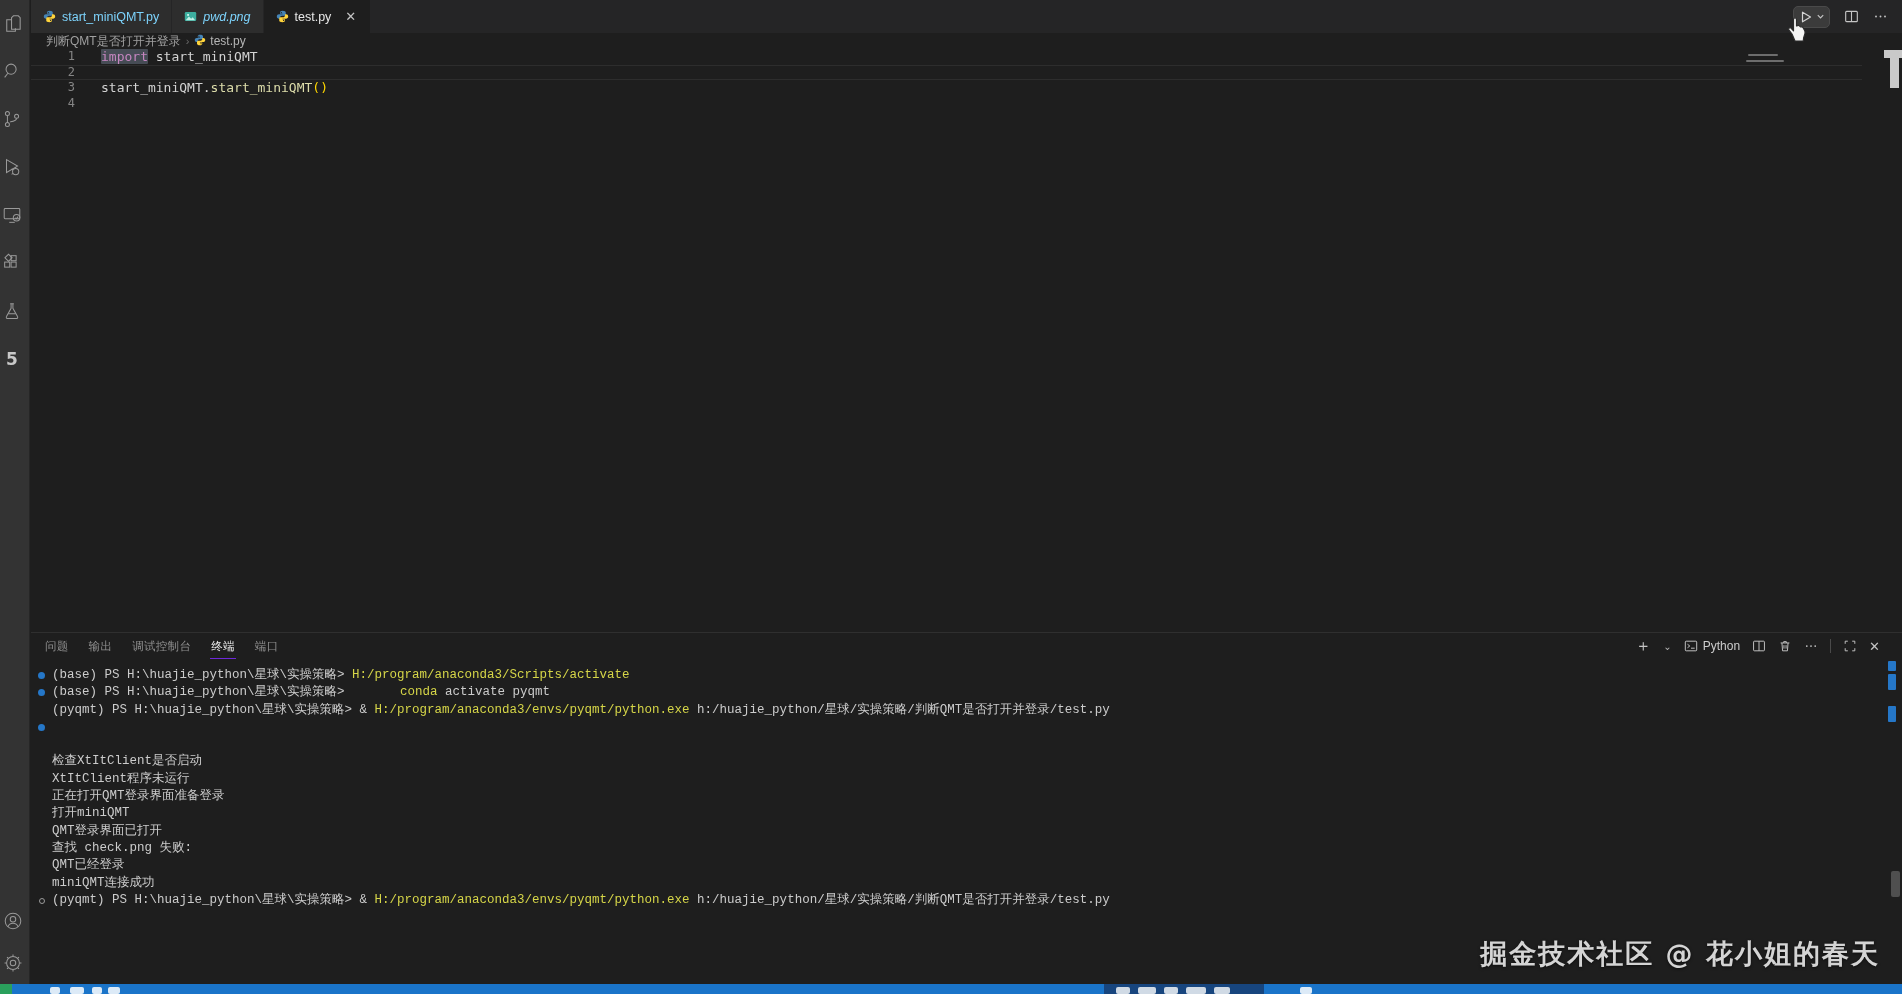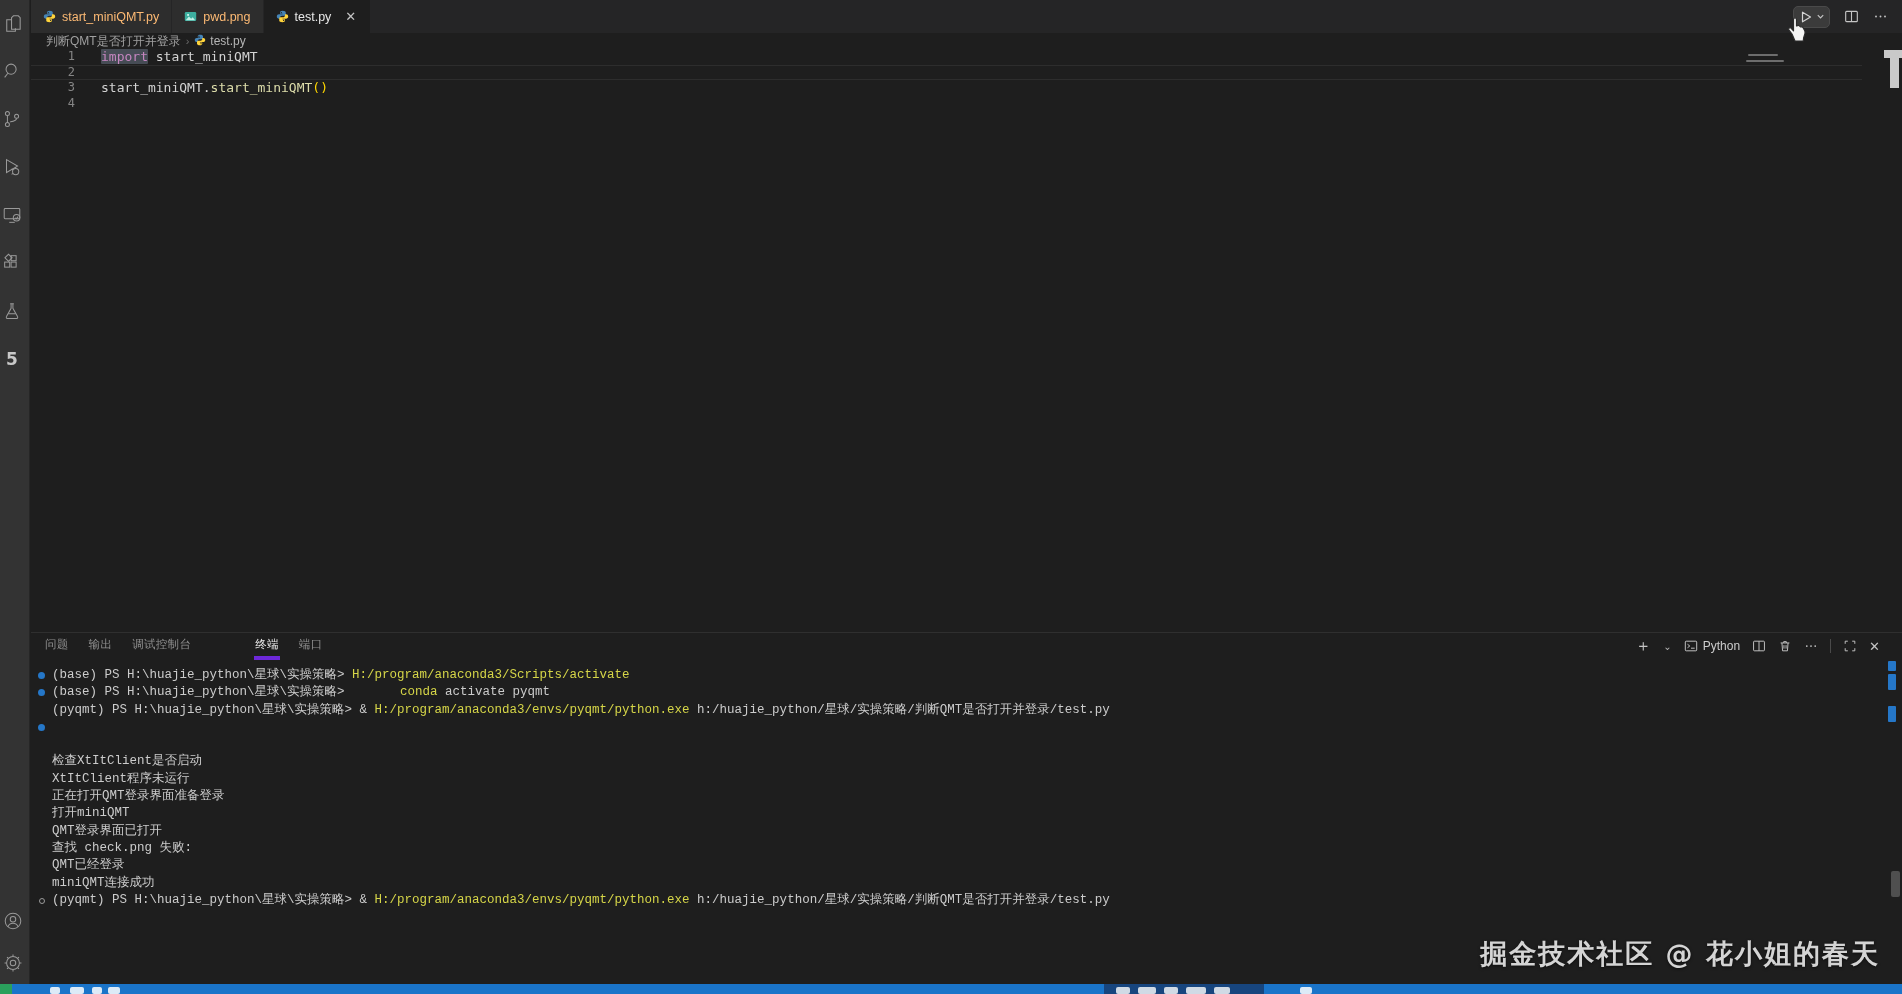--- a/index.html
+++ b/index.html
@@ -14,23 +14,23 @@
   .ab-item { width:26px; height:26px; display:flex; align-items:center; justify-content:center; color:#9a9a9a; margin-left:-5px; cursor:pointer; }
   .ab-item svg { stroke:#9a9a9a; fill:none; stroke-width:1.1; }
   .ab-glyph { font-weight:bold; font-size:17px; color:#c8c8c8; font-family:"DejaVu Sans",sans-serif; }
 
   
   .main { position:absolute; left:31px; top:0; right:0; height:984px; }
 
   
   .tabstrip { position:relative; height:33px; background:#252526; display:flex; }
   .tabs { display:flex; height:33px; }
-  .tab { display:flex; align-items:center; gap:6px; padding:0 12px; background:#2d2d2d; border-right:1px solid #252526; font-size:12.5px; color:#fdba74; max-width:200px; cursor:pointer; }
+  .tab { display:flex; align-items:center; gap:6px; padding:0 12px; background:#2d2d2d; border-right:1px solid #252526; font-size:12.5px; color:#7dd3fc; max-width:200px; cursor:pointer; }
   .tab.active { background:#1e1e1e; color:#e7e7e7; }
-  .tab.preview .tab-label { }
+  .tab.preview .tab-label { font-style:italic; }
   .tab-close { margin-left:6px; font-size:13px; color:#c5c5c5; line-height:1; padding:1px 2px; border-radius:3px; }
   .editor-actions { position:absolute; right:14px; top:0; height:33px; display:flex; align-items:center; gap:14px; }
   .run-wrap { position:relative; display:flex; align-items:center; gap:2px; background:#3b3b3b; border:1px solid #4a4a4a; border-radius:5px; padding:2px 4px; }
   .icon-btn { display:flex; align-items:center; justify-content:center; color:#c5c5c5; cursor:pointer; }
   .icon-btn svg { stroke:#c5c5c5; fill:none; stroke-width:1.2; }
 
   
   .breadcrumb { height:16px; display:flex; align-items:center; gap:5px; padding-left:15px; font-size:12px; color:#a0a0a0; background:#1e1e1e; }
   .bc-sep { color:#6a6a6a; font-size:11px; }
   .bc-file { color:#b5b5b5; display:flex; align-items:center; gap:4px; }
@@ -48,21 +48,21 @@
   .current-line { position:absolute; left:0; right:40px; height:15.5px; border-top:1px solid rgba(255,255,255,0.07); border-bottom:1px solid rgba(255,255,255,0.07); pointer-events:none; }
   .minimap-mark { position:absolute; background:#6d6d6d; height:2.4px; border-radius:1px; }
   .t-fragment { position:absolute; color:#c9c9c9; }
   .t-fragment .bar-h { position:absolute; background:#c9c9c9; }
 
   
   .panel { position:absolute; left:31px; top:632px; right:0; height:350px; background:#1e1e1e; border-top:1px solid #2f2f2f; }
   .panel-header { position:relative; height:26px; display:flex; align-items:center; }
   .panel-tabs { display:flex; gap:18px; padding-left:13px; font-size:11.5px; }
   .ptab { color:#8f8f8f; padding:5px 1px 4px; cursor:pointer; letter-spacing:.3px; }
-  .ptab.active { color:#e7e7e7; border-bottom:4px solid #6d28d9;margin-left:44px; }
+  .ptab.active { color:#e7e7e7; border-bottom:1px solid #6d28d9; }
   .panel-toolbar { position:absolute; right:22px; top:0; height:26px; display:flex; align-items:center; gap:12px; color:#c5c5c5; }
   .panel-toolbar svg { stroke:#c5c5c5; fill:none; stroke-width:1.1; }
   .pt-chip { display:flex; align-items:center; gap:5px; font-size:12px; color:#cccccc; }
   .pt-divider { width:1px; height:14px; background:#4a4a4a; }
   .plus { font-size:16px; line-height:1; }
   .chev { font-size:10px; color:#b5b5b5; }
 
   
   .terminal { position:absolute; left:0; top:34px; right:24px; bottom:0; font-family:"DejaVu Sans Mono","Liberation Mono",monospace; font-size:12.5px; }
   .trow { display:flex; height:17.3px; line-height:17.3px; white-space:pre;font-family:Liberation Mono, monospace; }

